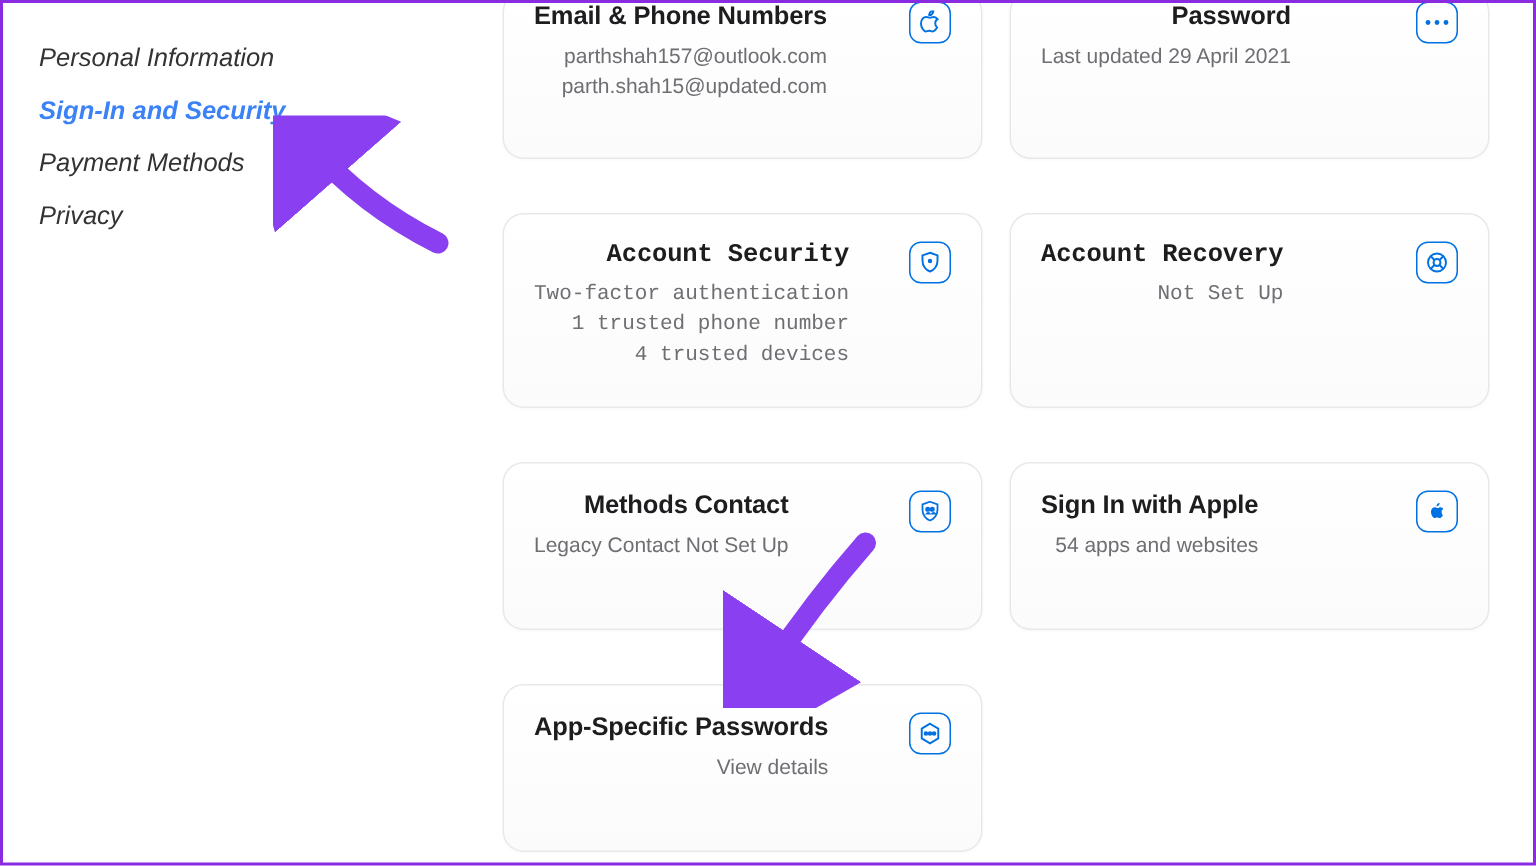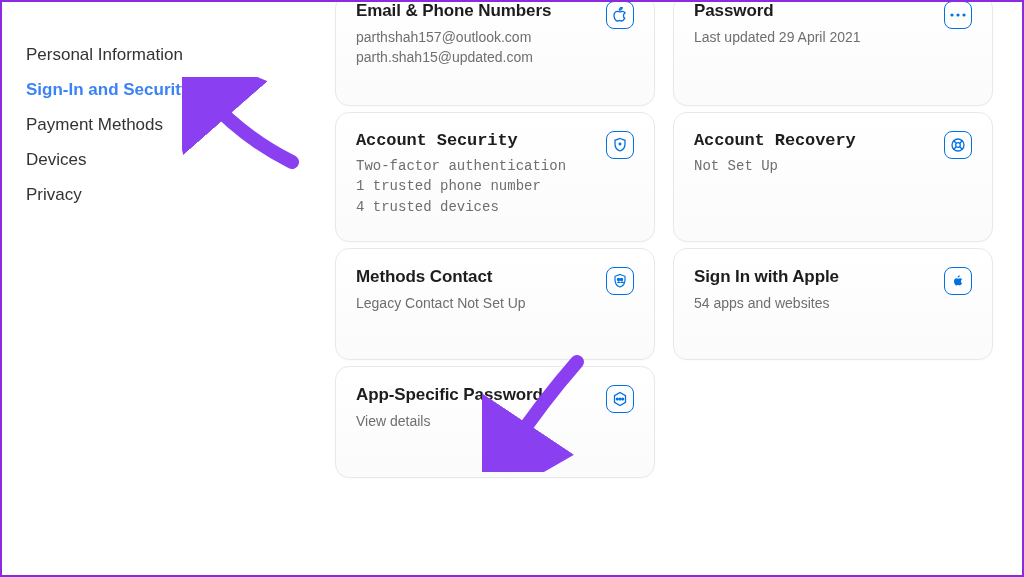--- a/index.html
+++ b/index.html
@@ -11,41 +11,43 @@
     overflow: hidden;
     position: relative;
     border: 2px solid #8a2be2;
   }
   .layout {
     display: flex;
     height: 100%;
   }
   .sidebar {
     width: 305px;
-    padding: 36px 0 0 24px;
+    padding: 20px 0 0 24px;
+    font-style: italic;
   }
   .sidebar-item {
     font-size: 17px;
     color: #333;
     padding: 6px 0;
     cursor: pointer;
     line-height: 1.35;
   }
   .sidebar-item.active {
     color: #3b82f6;
     font-weight: 600;
   }
   .main {
     flex: 1;
     padding: 0 20px 20px 28px;
     display: grid;
     grid-template-columns: 320px 320px;
     grid-auto-rows: min-content;
-    gap: 6px 18px;
+    gap: 36px 18px;
     align-content: start;
+    text-align: right;
   }
   .card {
     background: linear-gradient(180deg, #ffffff 0%, #fbfbfb 100%);
     border: 1px solid #e8e8ea;
     border-radius: 14px;
     padding: 18px 20px 20px 20px;
     min-height: 112px;
     position: relative;
     box-shadow: 0 1px 2px rgba(0,0,0,0.02);
   }
@@ -91,21 +93,20 @@
 
 </style>
 </head>
 <body>
 
 <div class="layout">
   <nav class="sidebar">
     <div class="sidebar-item">Personal Information</div>
     <div class="sidebar-item active">Sign-In and Security</div>
     <div class="sidebar-item">Payment Methods</div>
-    <div class="sidebar-item">Devices</div>
     <div class="sidebar-item">Privacy</div>
   </nav>
 
   <main class="main">
 
     <div class="card partial-top">
       <div class="card-head">
         <div>
           <div class="card-title">Email &amp; Phone Numbers</div>
           <div class="card-body">

